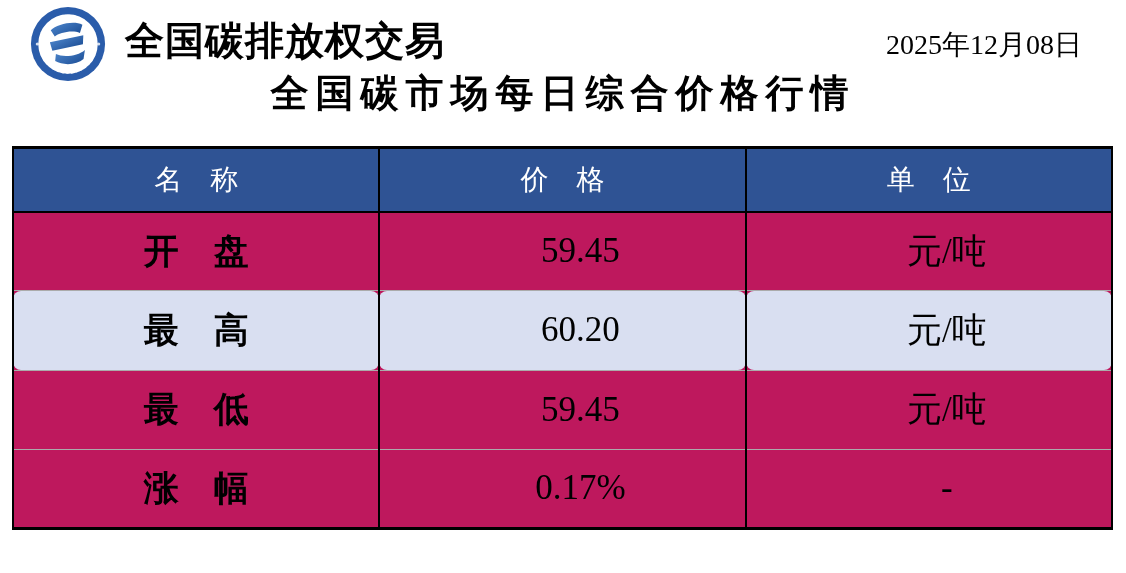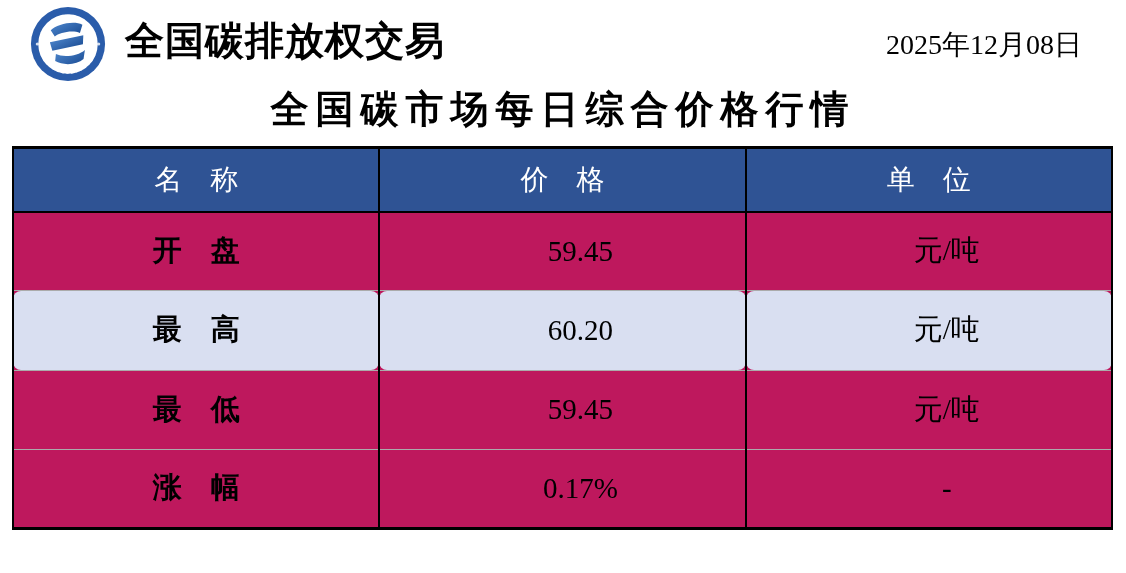--- a/index.html
+++ b/index.html
@@ -33,21 +33,21 @@
     font-family:"Liberation Serif","DejaVu Serif",serif;
     white-space:nowrap;
   }
   .doc-date{
     position:absolute;right:44px;top:26px;
     font-size:28px;
     font-family:"Liberation Serif","DejaVu Serif",serif;
     white-space:nowrap;
   }
   .page-title{
-    position:absolute;left:0;top:84px;width:1126px;
+    position:absolute;left:0;top:68px;width:1126px;
     text-align:center;
     font-size:38px;font-weight:600;
     letter-spacing:7px;
     font-family:"Liberation Serif","DejaVu Serif",serif;
     white-space:nowrap;
   }
   table.price-table{
     position:absolute;left:12px;top:146px;
     width:1101px;height:384px;
     border-collapse:collapse;
@@ -64,21 +64,21 @@
   }
   .price-table thead th{
     background:var(--header-bg);
     color:#ffffff;
     font-weight:normal;
     font-size:28px;
     border-top:3px solid var(--border);
     border-bottom:2px solid var(--border);
   }
   .price-table tbody td{
-    font-size:29px;
+    font-size:35px;
     border-top:1px solid var(--row-hairline);
   }
   .price-table tbody tr:first-child td{border-top:none;}
   .price-table tbody tr:last-child td{border-bottom:3px solid var(--border);}
   .price-table tbody tr.alt td{background:var(--row-alt-bg);border-radius:8px;}
   td.cell-name{font-weight:600;}
   td.cell-price,td.cell-unit{font-weight:normal;padding-left:36px;}
 </style>
 </head>
 <body>

